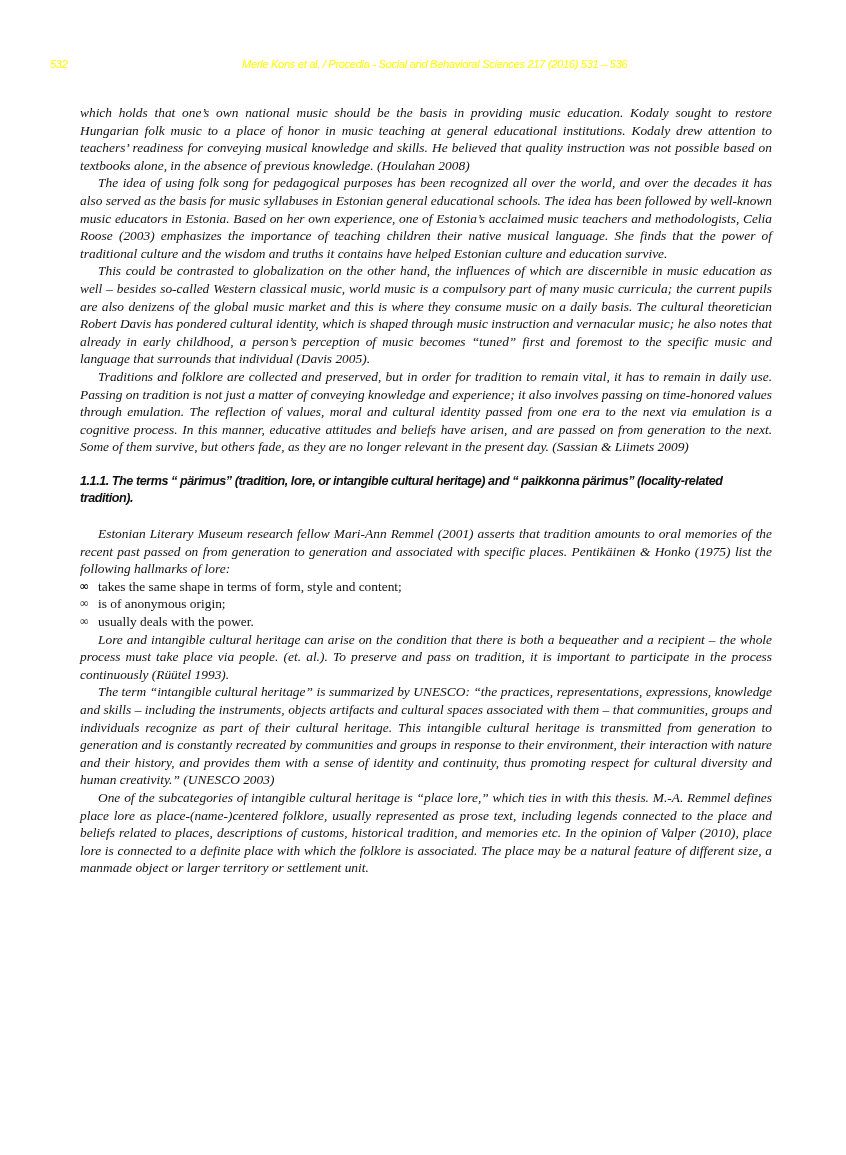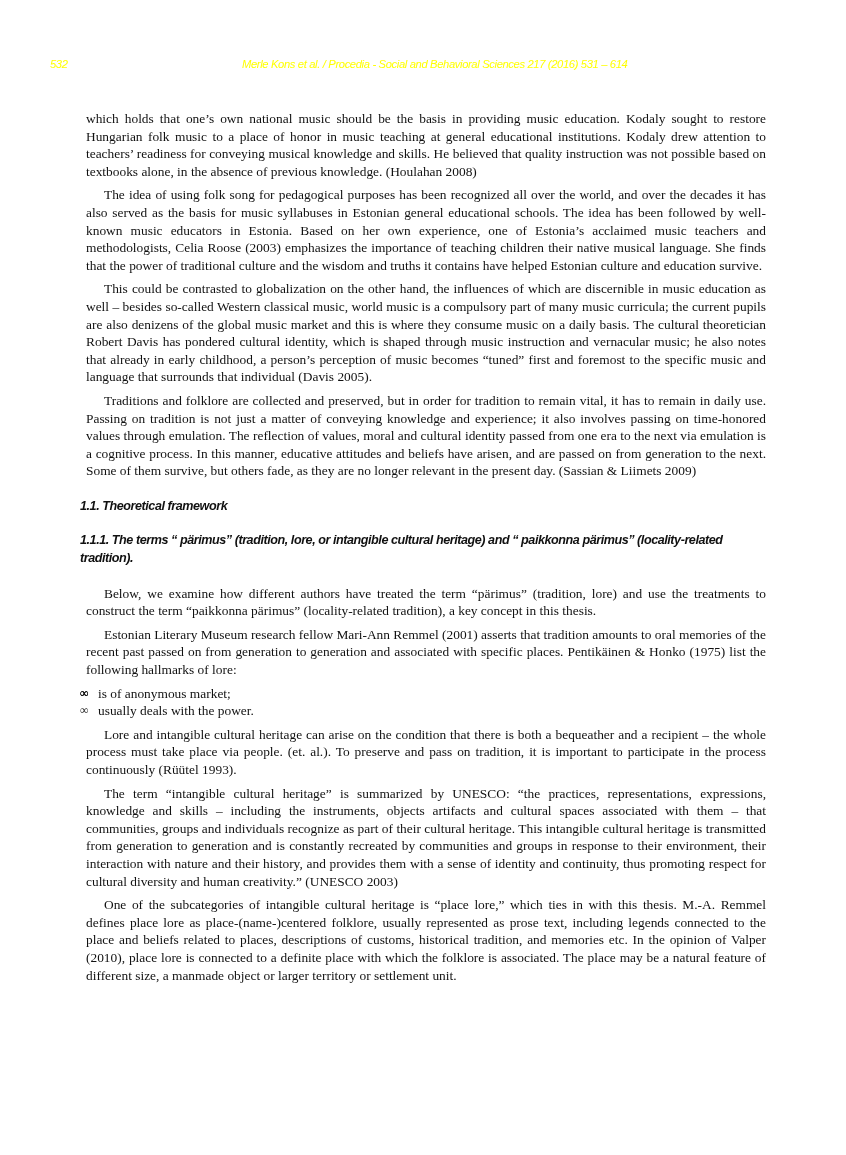--- a/index.html
+++ b/index.html
@@ -40,23 +40,24 @@
     position: absolute;
     top: 104px;
     left: 80px;
     width: 692px;
     font-family: "Liberation Serif", serif;
     font-size: 13.4px;
     line-height: 17.6px;
     color: #111111;
   }
   .body-text p {
-    margin: 6px;
+    margin: 0;
     text-align: justify;
     text-indent: 18px;
+    font-style: italic;
   }
   .body-text p.no-indent {
     text-indent: 0;
   }
   .heading {
     font-family: "Liberation Sans", sans-serif;
     font-style: italic;
     font-size: 12.6px;
     line-height: 17.6px;
     letter-spacing: -0.45px;
@@ -86,45 +87,44 @@
     left: 0;
     top: 0;
     font-size: 12px;
   }
 </style>
 </head>
 <body>
 
 <div class="running-head" style="color: rgb(255, 255, 0);">
   <span class="page-num">532</span>
-  <span class="journal-ref">Merle Kons et al. / Procedia - Social and Behavioral Sciences 217 (2016) 531 – 614</span>
+  <span class="journal-ref">Merle Kons et al. / Procedia - Social and Behavioral Sciences 217 (2016) 531 – 536</span>
 </div>
 
 <div class="body-text">
   <p class="no-indent">which holds that one’s own national music should be the basis in providing music education. Kodaly sought to restore Hungarian folk music to a place of honor in music teaching at general educational institutions. Kodaly drew attention to teachers’ readiness for conveying musical knowledge and skills. He believed that quality instruction was not possible based on textbooks alone, in the absence of previous knowledge. (Houlahan 2008)</p>
   <p>The idea of using folk song for pedagogical purposes has been recognized all over the world, and over the decades it has also served as the basis for music syllabuses in Estonian general educational schools. The idea has been followed by well-known music educators in Estonia. Based on her own experience, one of Estonia’s acclaimed music teachers and methodologists, Celia Roose (2003) emphasizes the importance of teaching children their native musical language. She finds that the power of traditional culture and the wisdom and truths it contains have helped Estonian culture and education survive.</p>
   <p>This could be contrasted to globalization on the other hand, the influences of which are discernible in music education as well – besides so-called Western classical music, world music is a compulsory part of many music curricula; the current pupils are also denizens of the global music market and this is where they consume music on a daily basis. The cultural theoretician Robert Davis has pondered cultural identity, which is shaped through music instruction and vernacular music; he also notes that already in early childhood, a person’s perception of music becomes “tuned” first and foremost to the specific music and language that surrounds that individual (Davis 2005).</p>
   <p>Traditions and folklore are collected and preserved, but in order for tradition to remain vital, it has to remain in daily use. Passing on tradition is not just a matter of conveying knowledge and experience; it also involves passing on time-honored values through emulation. The reflection of values, moral and cultural identity passed from one era to the next via emulation is a cognitive process. In this manner, educative attitudes and beliefs have arisen, and are passed on from generation to the next.  Some of them survive, but others fade, as they are no longer relevant in the present day. (Sassian &amp; Liimets 2009)</p>
 
-  <h2 class="heading h-section">1.1. Theoretical framework</h2>
   <h3 class="heading h-subsection">1.1.1. The terms “ pärimus” (tradition, lore, or intangible cultural heritage) and “ paikkonna pärimus” (locality-related tradition).</h3>
 
-  <p>Below, we examine how different authors have treated the term “pärimus” (tradition, lore) and use the treatments to construct the term “paikkonna pärimus” (locality-related tradition), a key concept in this thesis.</p>
   <p>Estonian Literary Museum research fellow Mari-Ann Remmel (2001) asserts that tradition amounts to oral memories of the recent past passed on from generation to generation and associated with specific places. Pentikäinen &amp; Honko (1975) list the following hallmarks of lore:</p>
 
   <ul class="bullets">
     <li>
       <span class="bullet-icon">∞</span>
     </li>
     <li>
       <span class="bullet-icon">∞</span>
+      <span>takes the same shape in terms of form, style and content;</span>
     </li>
     <li>
       <span class="bullet-icon">∞</span>
-      <span>is of anonymous market;</span>
+      <span>is of anonymous origin;</span>
     </li>
     <li>
       <span class="bullet-icon">∞</span>
       <span>usually deals with the power.</span>
     </li>
   </ul>
 
   <p>Lore and intangible cultural heritage can arise on the condition that there is both a bequeather and a recipient – the whole process must take place via people. (et. al.). To preserve and pass on tradition, it is important to participate in the process continuously (Rüütel 1993).</p>
   <p>The term “intangible cultural heritage” is summarized by UNESCO: “the practices, representations, expressions, knowledge and skills – including the instruments, objects artifacts and cultural spaces associated with them – that communities, groups and individuals recognize as part of their cultural heritage. This intangible cultural heritage is transmitted from generation to generation and is constantly recreated by communities and groups in response to their environment, their interaction with nature and their history, and provides them with a sense of identity and continuity, thus promoting respect for cultural diversity and human creativity.” (UNESCO 2003)</p>
   <p>One of the subcategories of intangible cultural heritage is “place lore,” which ties in with this thesis. M.-A. Remmel defines place lore as place-(name-)centered folklore, usually represented as prose text, including legends connected to the place and beliefs related to places, descriptions of customs, historical tradition, and memories etc. In the opinion of Valper (2010), place lore is connected to a definite place with which the folklore is associated. The place may be a natural feature of different size, a manmade object or larger territory or settlement unit.</p>

